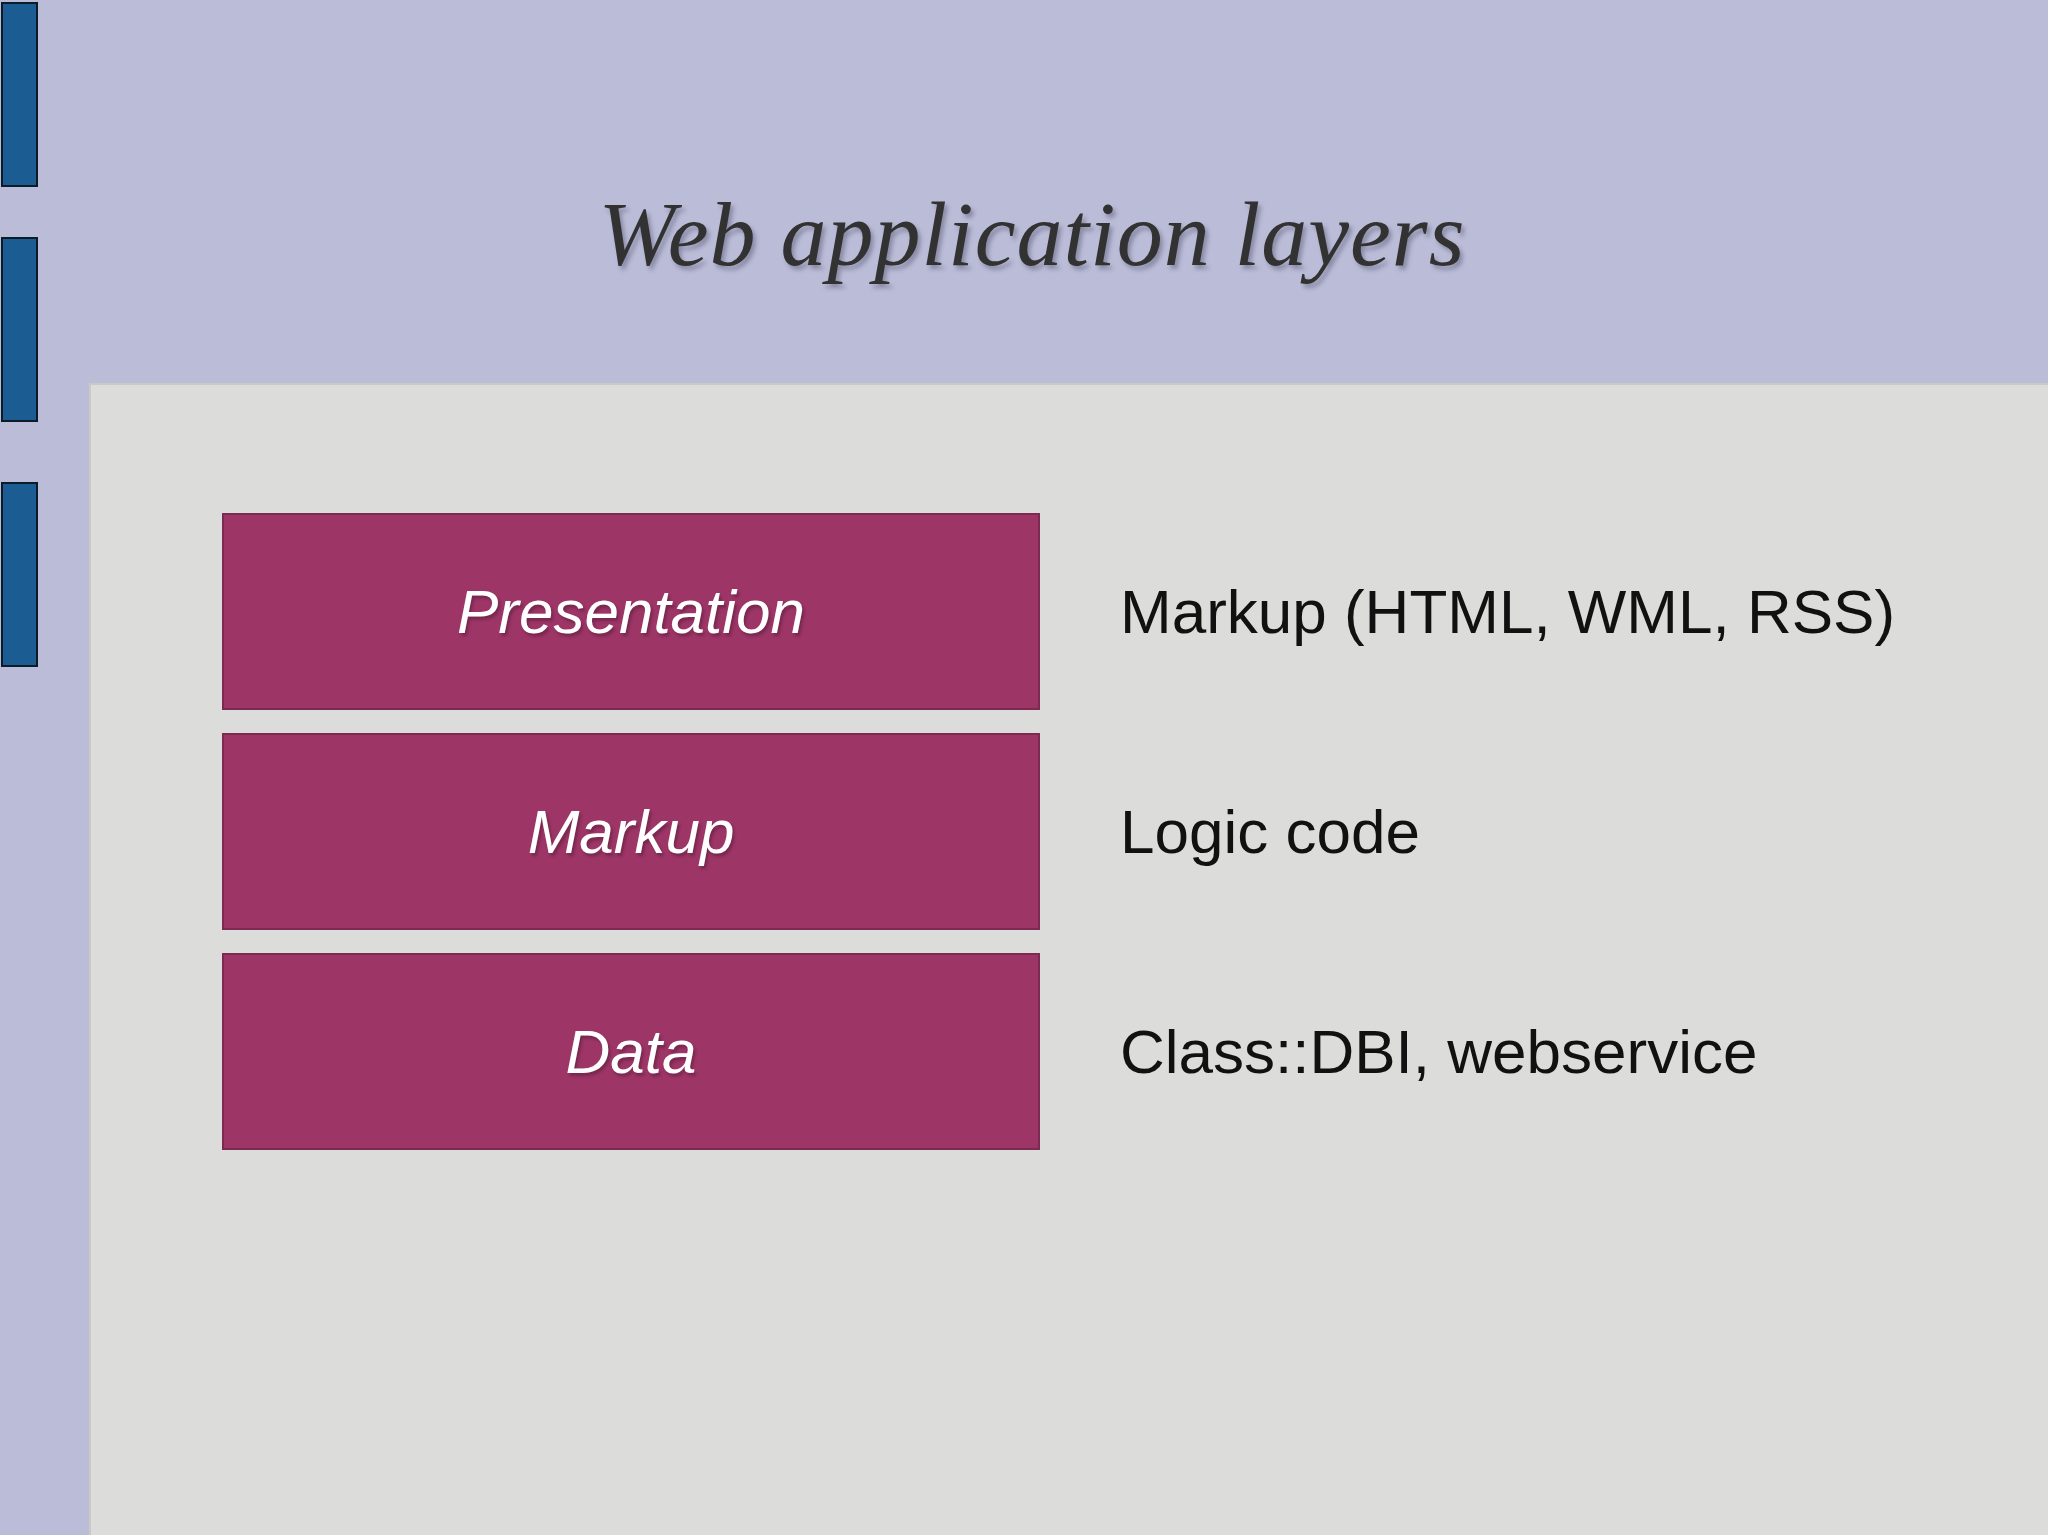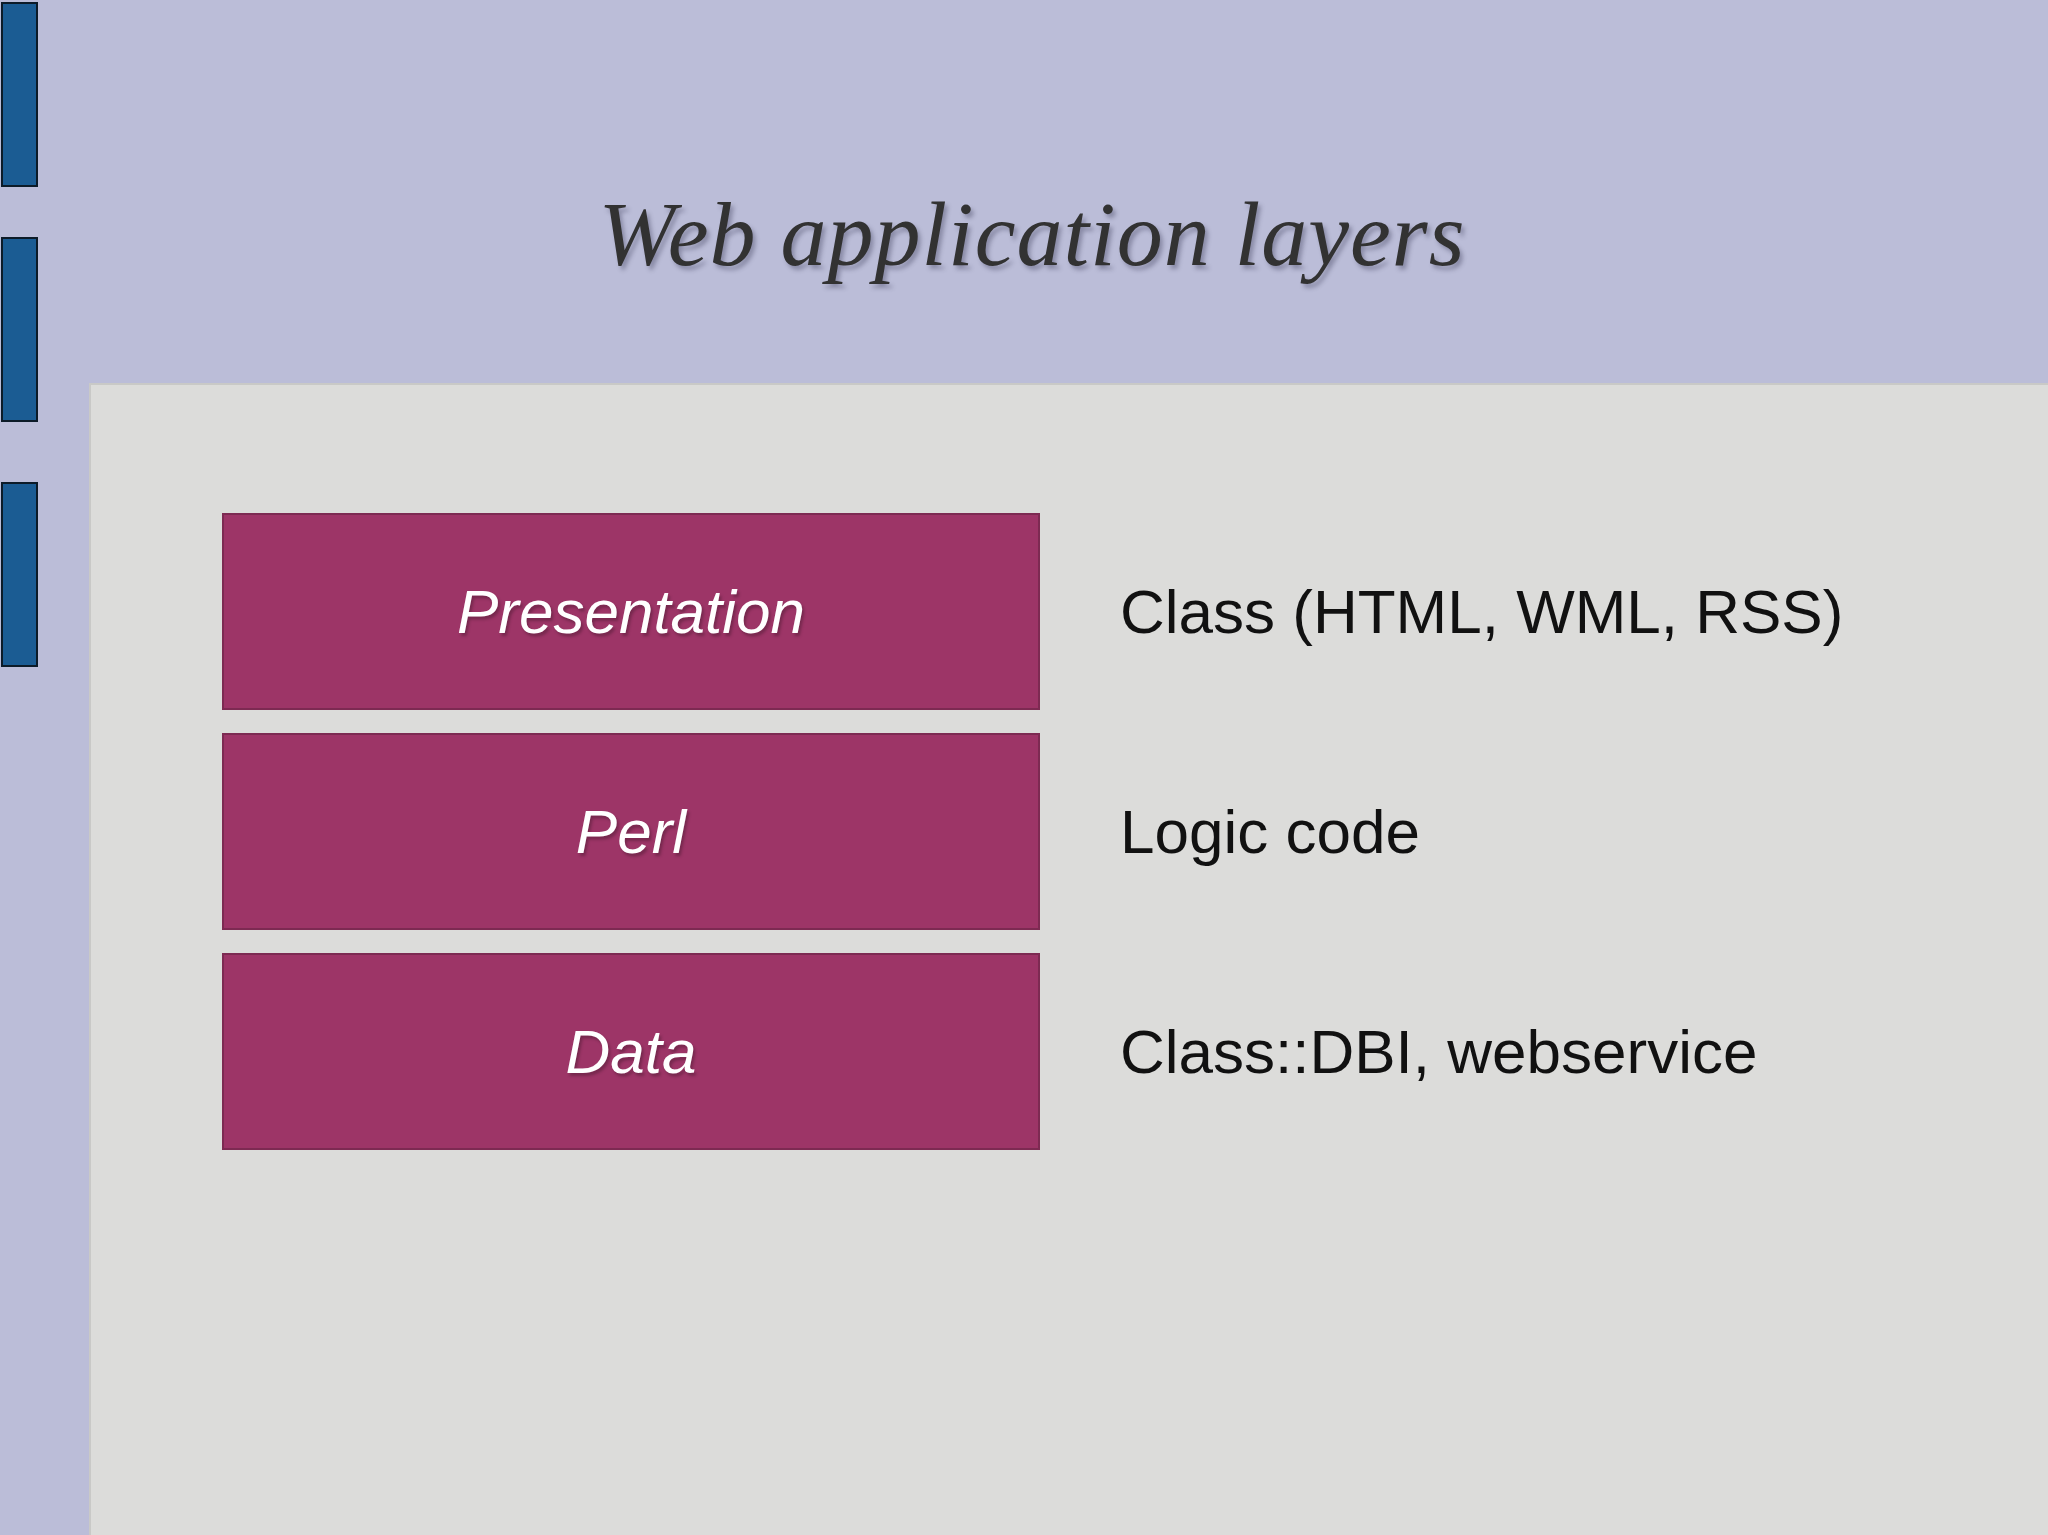--- a/index.html
+++ b/index.html
@@ -113,26 +113,26 @@
 </div>
 
   <h1 class="title">Web application layers</h1>
 
   <div class="panel">
     <div class="rows">
   <div class="row">
     <div class="layer-box">
       <span class="layer-name">Presentation</span>
     </div>
-    <span class="layer-tech">Class (HTML, WML, RSS)</span>
+    <span class="layer-tech">Markup (HTML, WML, RSS)</span>
   </div>
 
   <div class="row">
     <div class="layer-box">
-      <span class="layer-name">Perl</span>
+      <span class="layer-name">Markup</span>
     </div>
     <span class="layer-tech">Logic code</span>
   </div>
 
   <div class="row">
     <div class="layer-box">
       <span class="layer-name">Data</span>
     </div>
     <span class="layer-tech">Class::DBI, webservice</span>
   </div>

